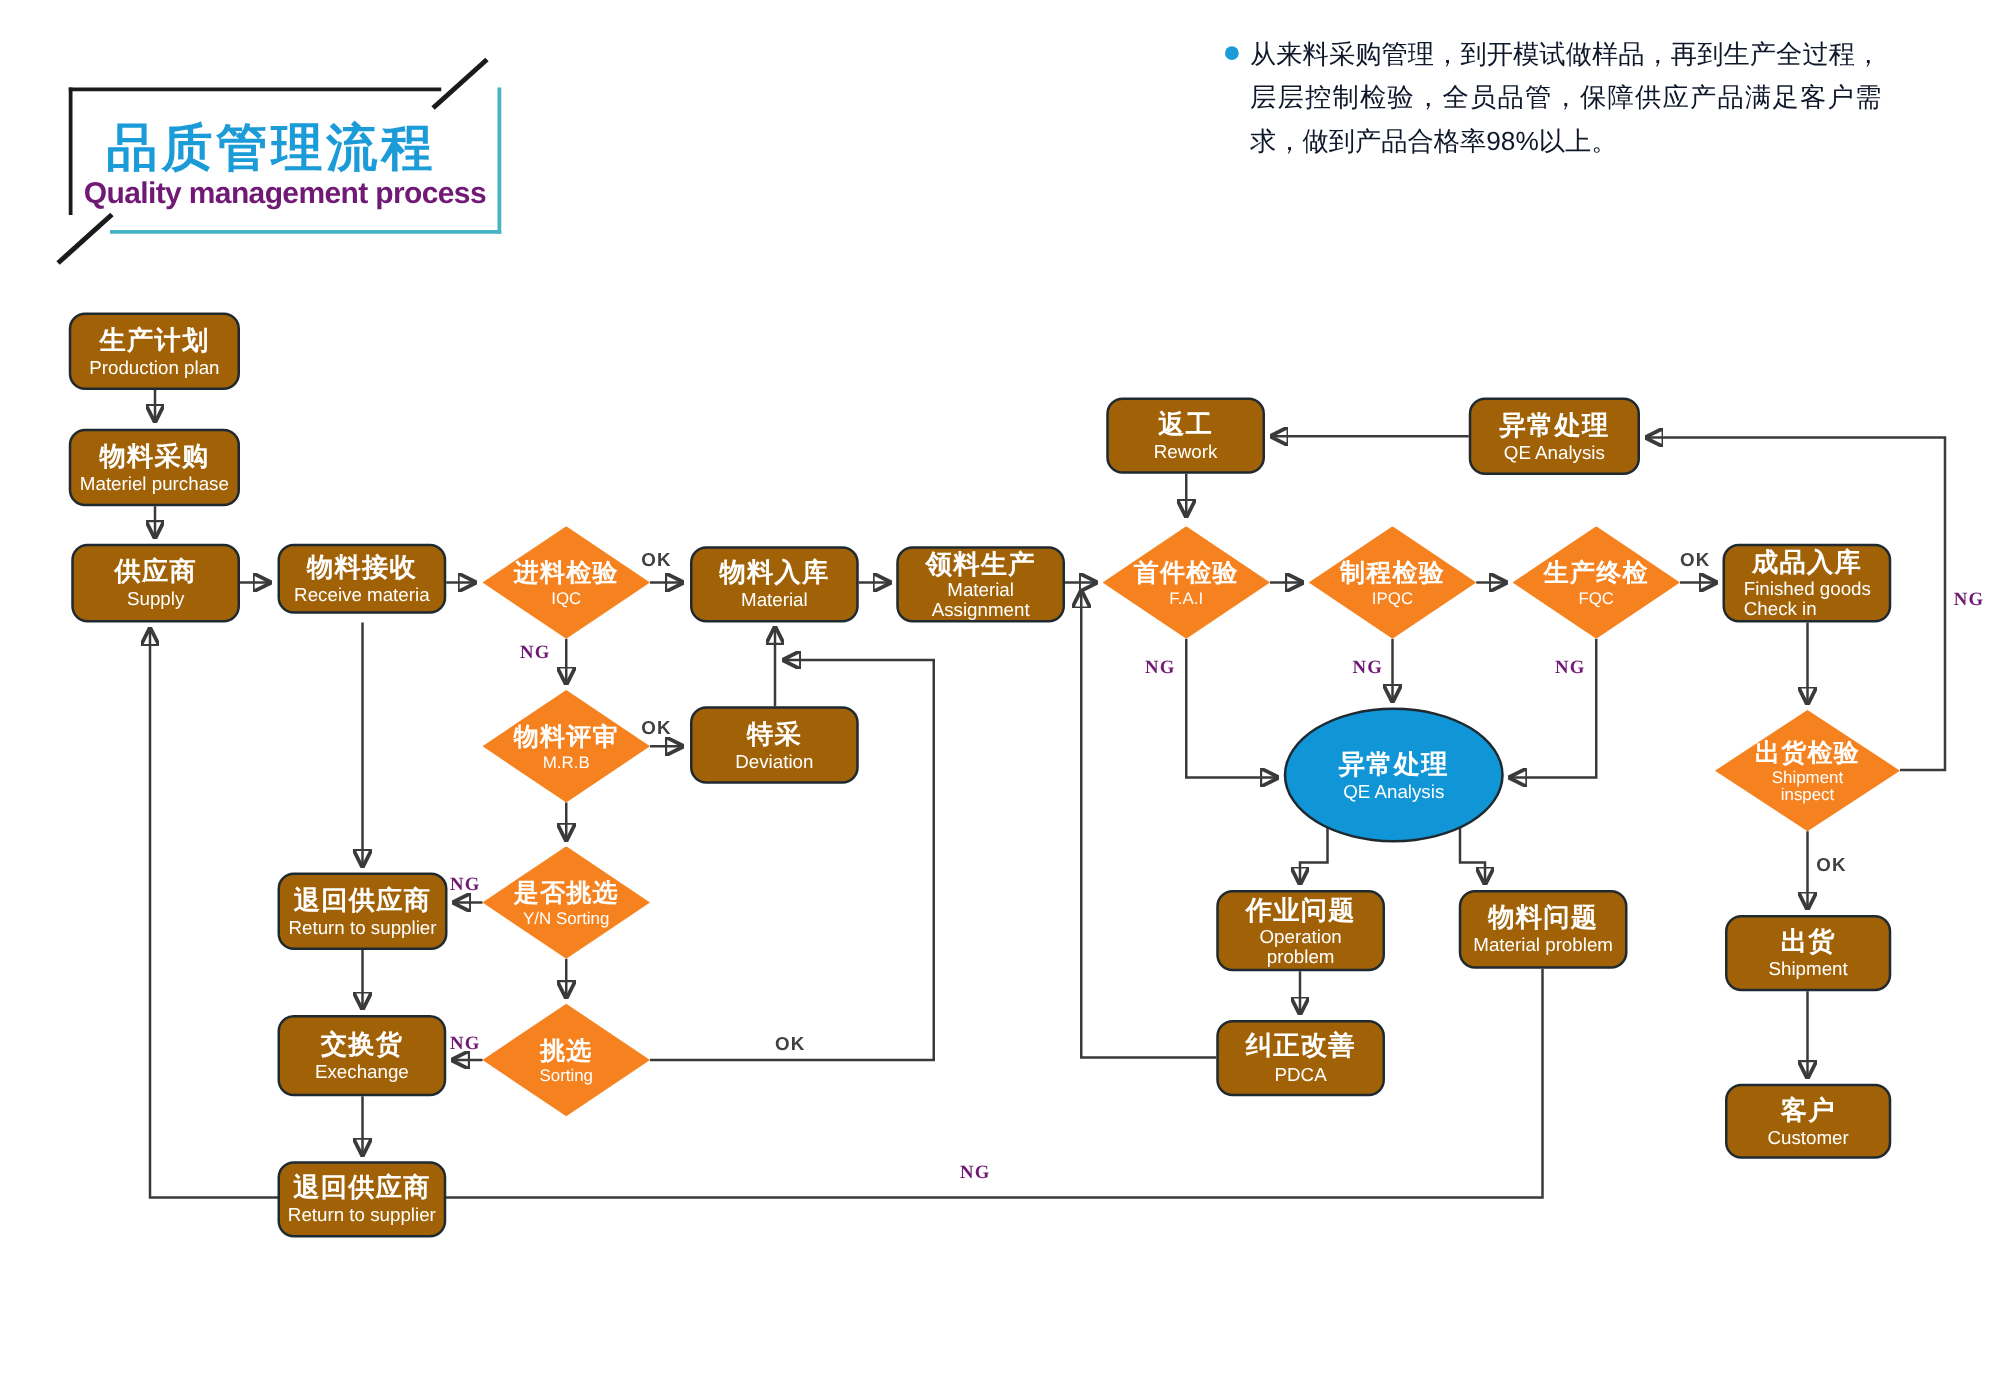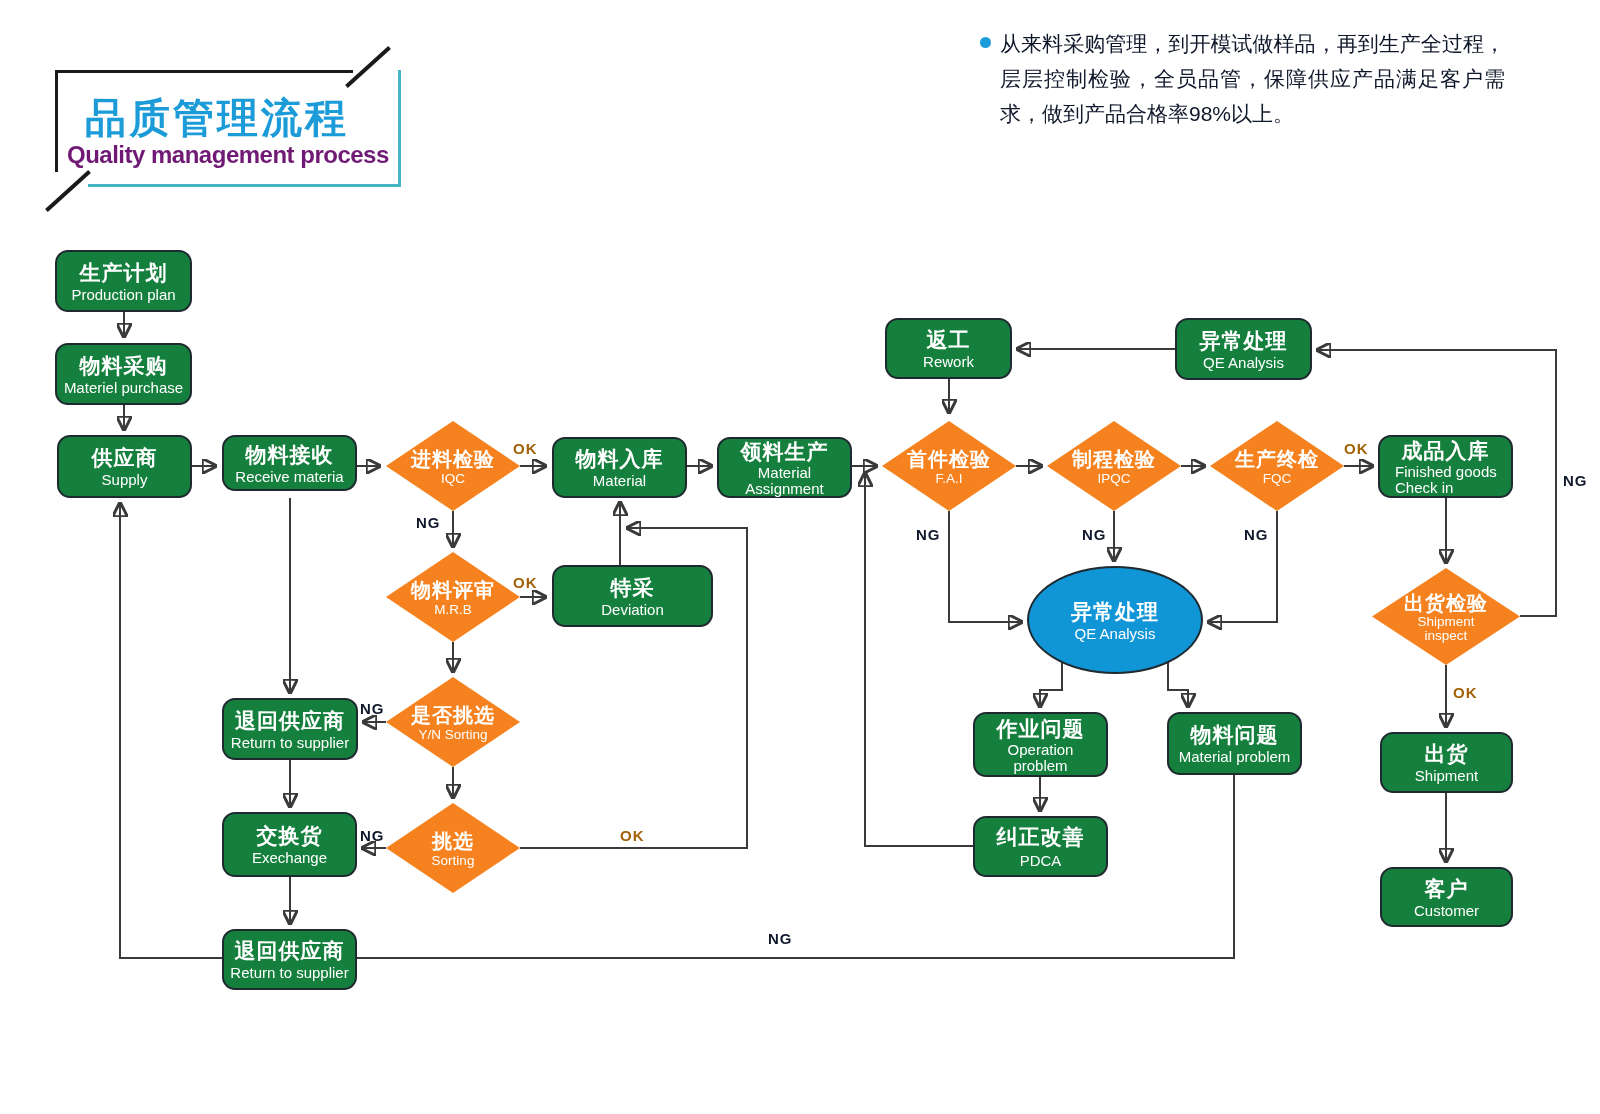--- a/index.html
+++ b/index.html
@@ -26,33 +26,33 @@
   .intro { position:absolute; left:1000px; top:26px; width:505px; font-size:21px;
            line-height:35px; color:#0f172a; text-align:justify; }
   .bullet-dot { position:absolute; left:980px; top:37px; width:11px; height:11px;
                 border-radius:50%; background:#1b9cd8; }
   
   svg.wires { position:absolute; left:0; top:0; z-index:1; }
   svg.wires path { fill:none; stroke:#3a3a3a; stroke-width:2; }
   
   .node { position:absolute; z-index:2; display:flex; flex-direction:column;
           align-items:center; justify-content:center; color:#ffffff; text-align:center; }
-  .box { background:#15803d; border:2px solid #1f2a30; border-radius:13px; }
+  .box { background:#a16207; border:2px solid #1f2a30; border-radius:13px; }
   .diamond { background:#f5821e; clip-path:polygon(50% 0,100% 50%,50% 100%,0 50%); }
   .oval { background:#1095d6; border:2px solid #1f2a30; border-radius:50%; }
   .zh { font-size:21px; font-weight:bold; letter-spacing:1px; line-height:26px; white-space:pre-line; }
   .en { font-size:15px; line-height:17px; white-space:pre-line; }
   .diamond .zh { font-size:20px; line-height:24px; }
   .diamond .en { font-size:13.5px; line-height:15px; }
   .align-left .en { align-self:flex-start; text-align:left; padding-left:15px; }
   .gap .en { margin-top:2px; }
   
   .elbl { position:absolute; z-index:3; font-size:15px; font-weight:bold; letter-spacing:1px; }
-  .ok { color:#a16207; }
-  .ng { color:#0f172a; }
+  .ok { color:#404040; }
+  .ng { color:#701a75;font-family:Liberation Serif, serif; }
 </style>
 </head>
 <body>
 
 <div id="canvas">
 
   <div class="title-wrap">
     <div class="tb tb-top"></div>
     <div class="tb tb-left"></div>
     <div class="tb tb-right"></div>
@@ -127,21 +127,21 @@
   </div>
   <div class="node box" style="left:552px;top:437px;width:135px;height:61px">
     <span class="zh">物料入库</span>
     <span class="en">Material</span>
   </div>
   <div class="node box" style="left:717px;top:437px;width:135px;height:61px">
     <span class="zh">领料生产</span>
     <span class="en" style="line-height:16px">Material
 Assignment</span>
   </div>
-  <div class="node box" style="left:552px;top:565px;width:161px;height:62px">
+  <div class="node box" style="left:552px;top:565px;width:135px;height:62px">
     <span class="zh">特采</span>
     <span class="en">Deviation</span>
   </div>
   <div class="node box" style="left:222px;top:698px;width:136px;height:62px">
     <span class="zh">退回供应商</span>
     <span class="en">Return to supplier</span>
   </div>
   <div class="node box" style="left:222px;top:812px;width:135px;height:65px">
     <span class="zh">交换货</span>
     <span class="en">Exechange</span>

